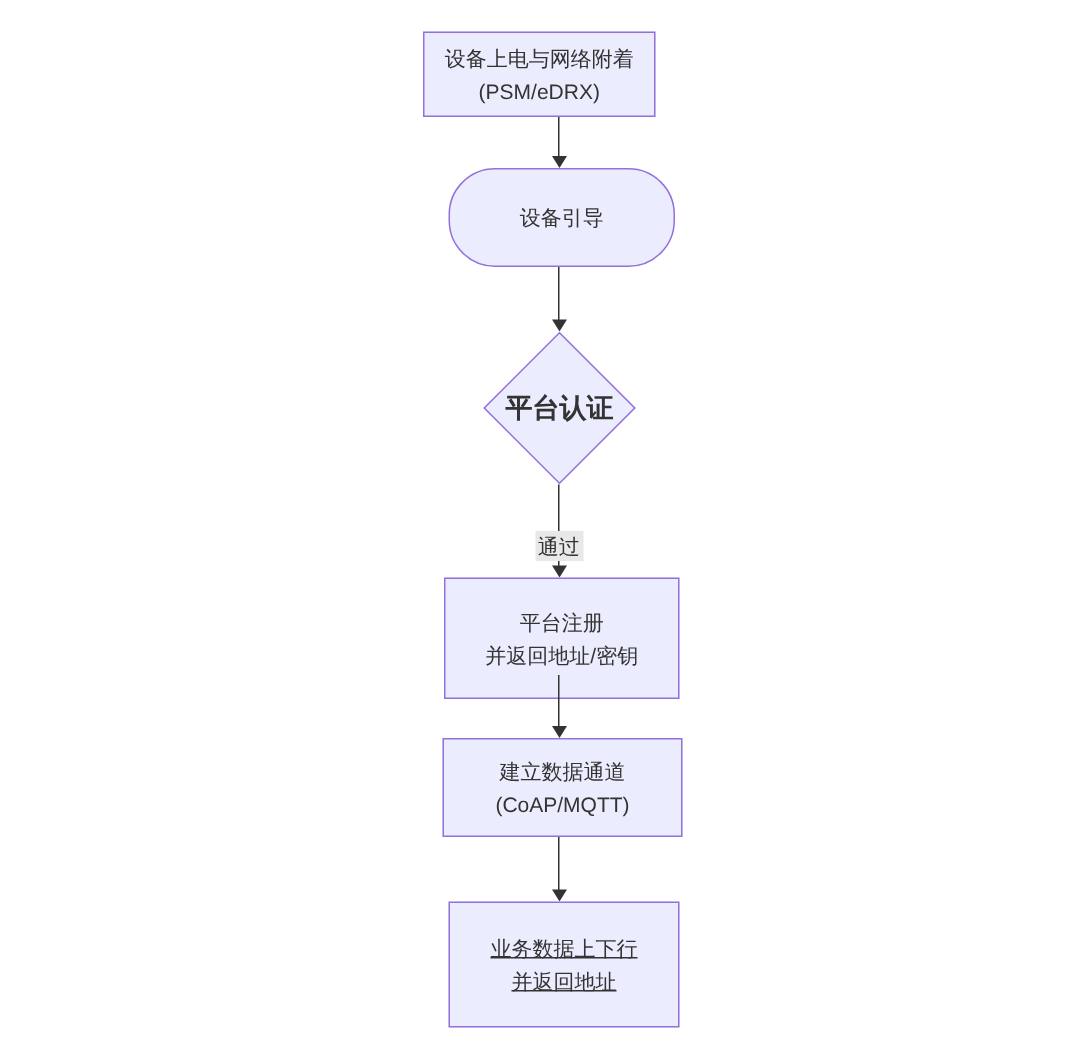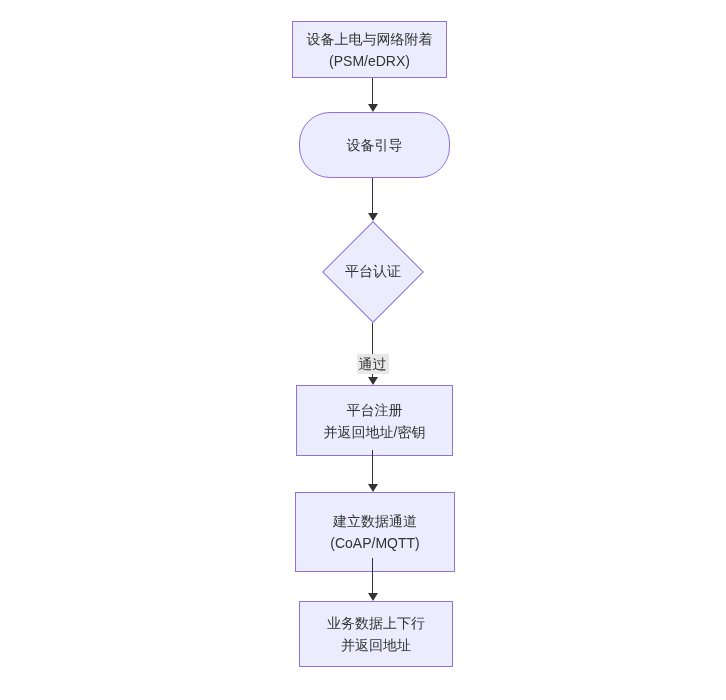--- a/index.html
+++ b/index.html
@@ -48,22 +48,23 @@
     border: 1px solid var(--node-border, #9370DB);
     box-sizing: border-box;
   }
   .diamond-label {
     position: absolute;
     inset: 0;
     display: flex;
     align-items: center;
     justify-content: center;
     color: var(--text, #333333);
-    font-size: 14px;
+    font-size: 18px;
     white-space: nowrap;
+    font-weight: bold;
   }
   .edge {
     position: absolute;
     left: 372px;
     width: 1px;
   }
   .edge-line {
     position: absolute;
     left: 0;
     top: 0;
@@ -87,25 +88,25 @@
     transform: translateX(-50%);
     top: 31px;
     background: var(--edge-label-bg, #e8e8e8);
     color: var(--text, #333333);
     font-size: 14px;
     line-height: 20px;
     padding: 0 2px;
     white-space: nowrap;
   }
   
-  #n-power     { left: 292px; top: 21px;  width: 155px; height: 57px; }
+  #n-power     { left: 282px; top: 21px;  width: 155px; height: 57px; }
   #n-bootstrap { left: 299px; top: 112px; width: 151px; height: 66px; border-radius: 31px; }
-  #n-register  { left: 296px; top: 385px; width: 157px; height: 71px; }
-  #n-channel   { left: 295px; top: 492px; width: 160px; height: 80px; }
-  #n-business  { left: 299px; top: 601px; width: 154px; height: 66px; }
+  #n-register  { left: 296px; top: 385px; width: 157px; height: 81px; }
+  #n-channel   { left: 295px; top: 492px; width: 160px; height: 66px; }
+  #n-business  { left: 299px; top: 601px; width: 154px; height: 84px; text-decoration: underline; }
   #e1 { top: 78px;  height: 34px; }
   #e2 { top: 178px; height: 43px; }
   #e3 { top: 323px; height: 62px; }
   #e4 { top: 450px; height: 42px; }
   #e5 { top: 558px; height: 43px; }
 </style>
 </head>
 <body>
 
 <div class="canvas">

